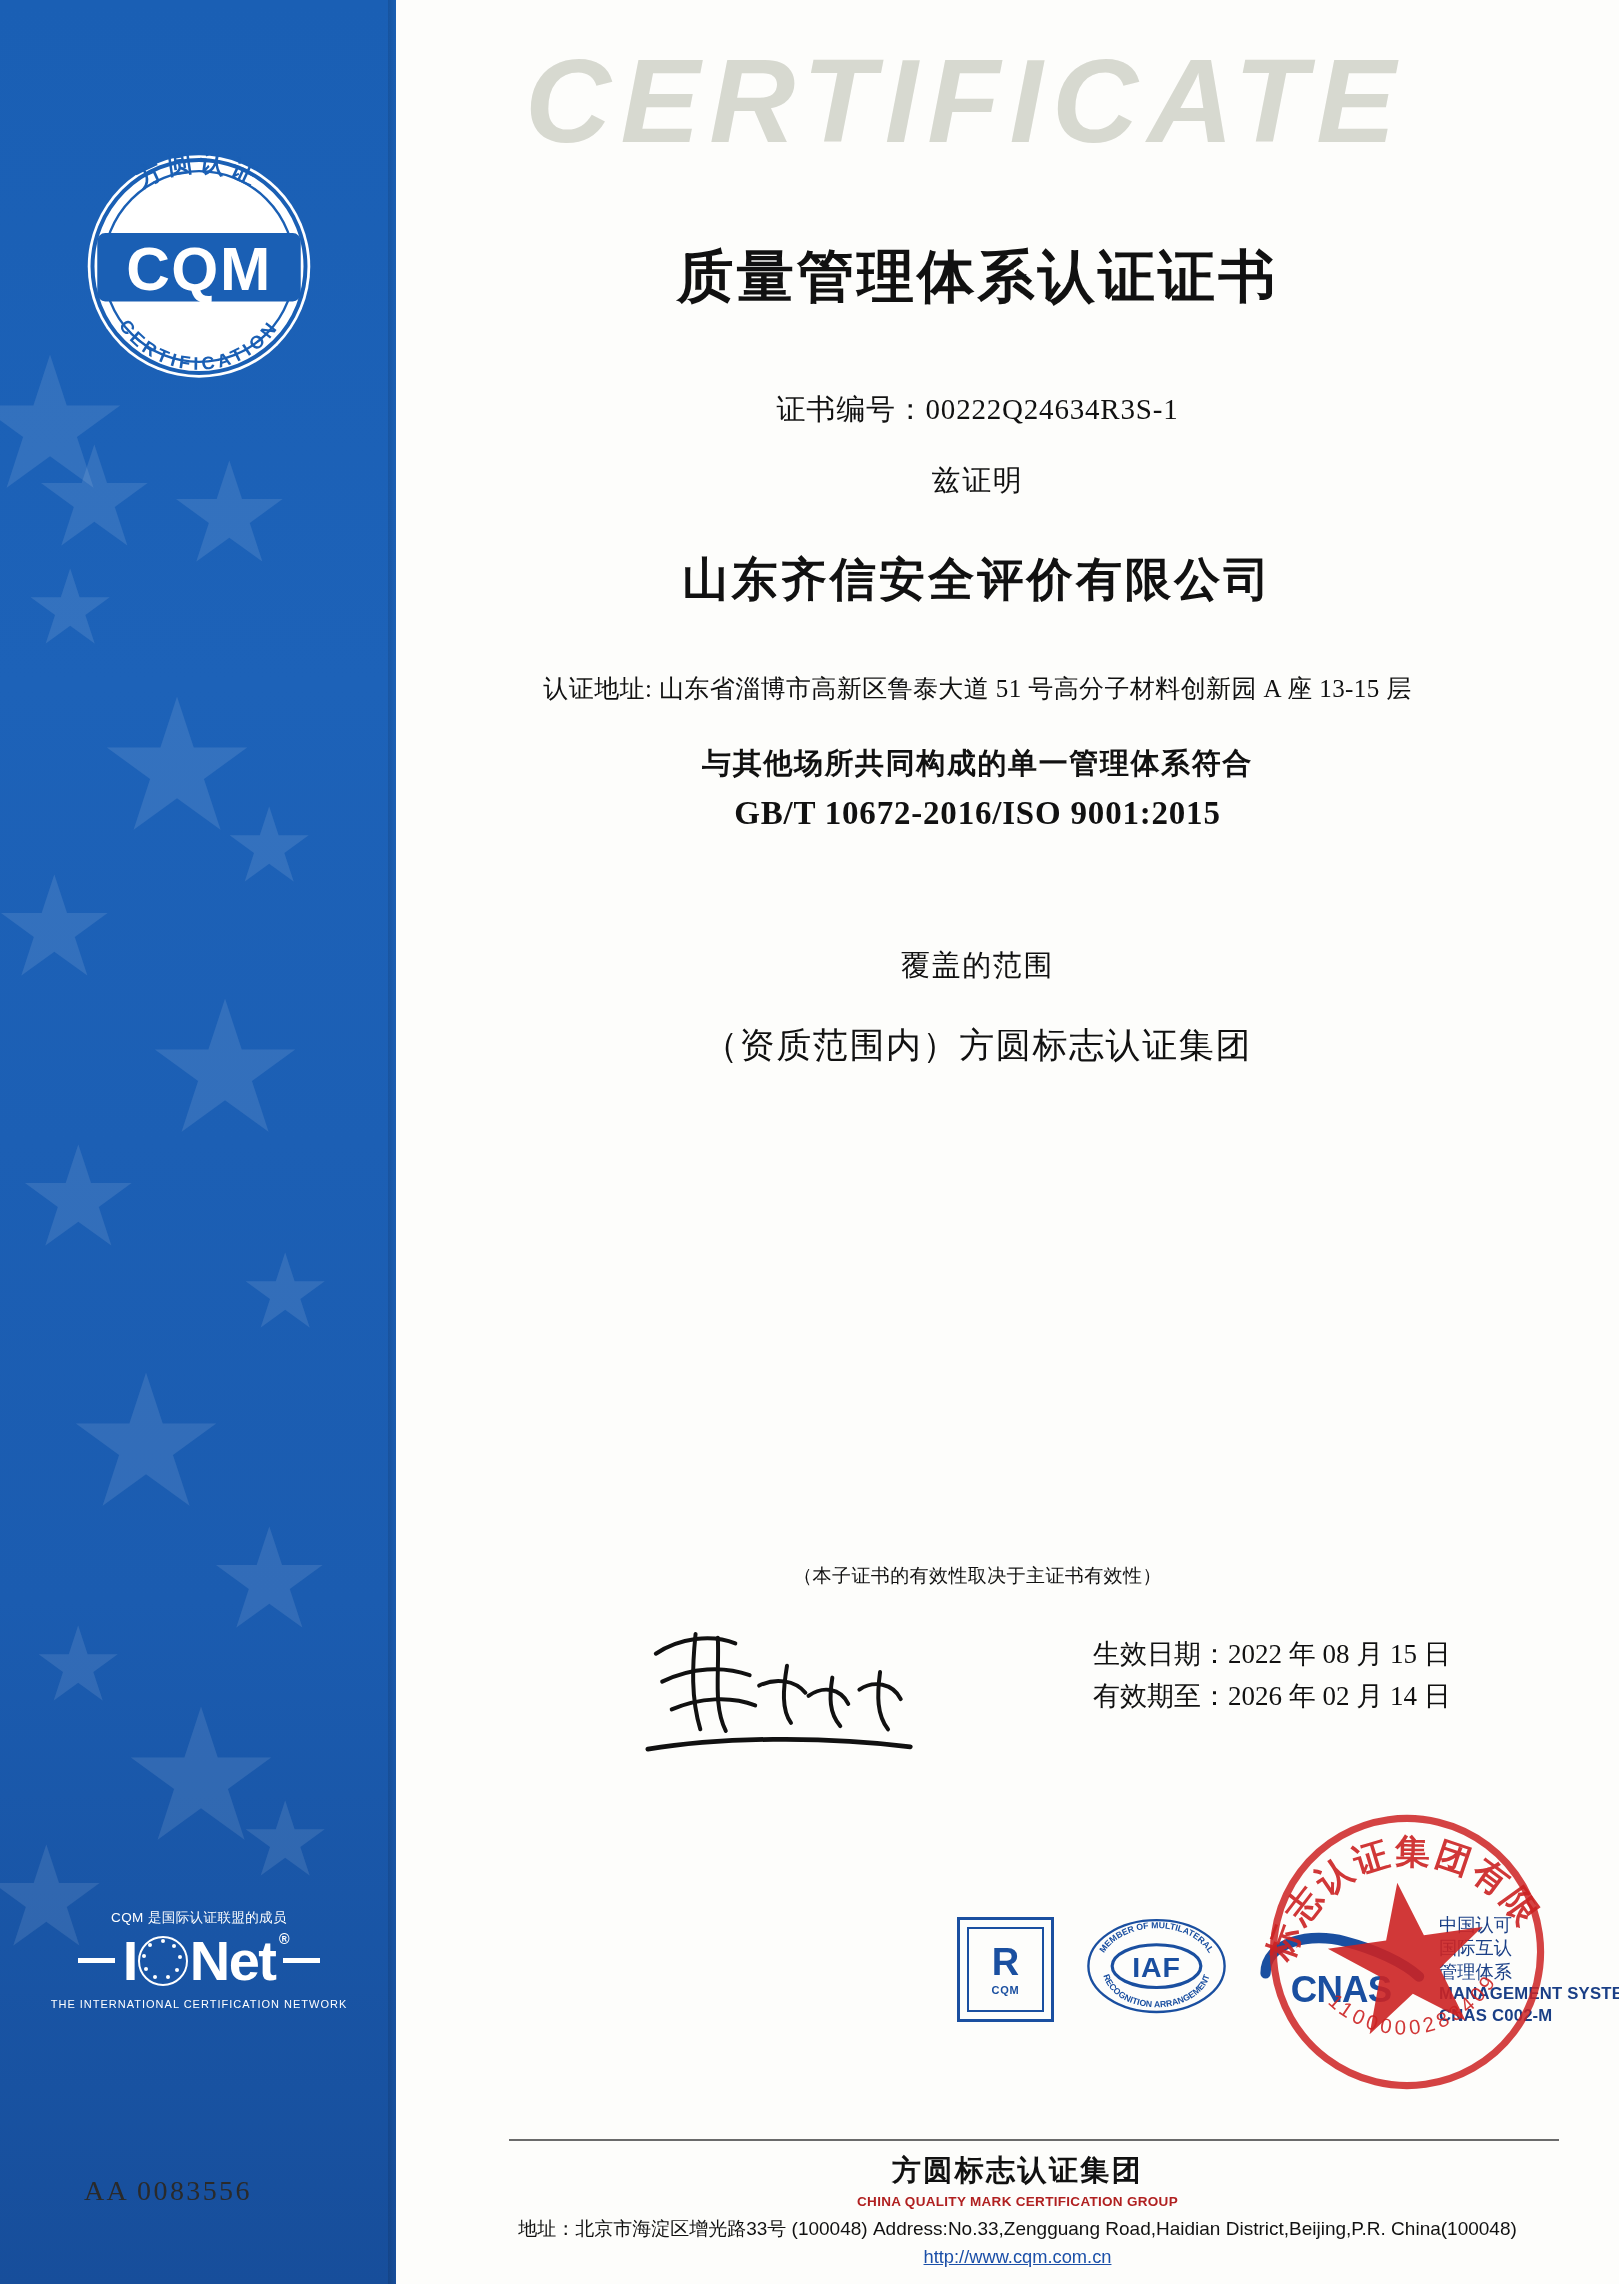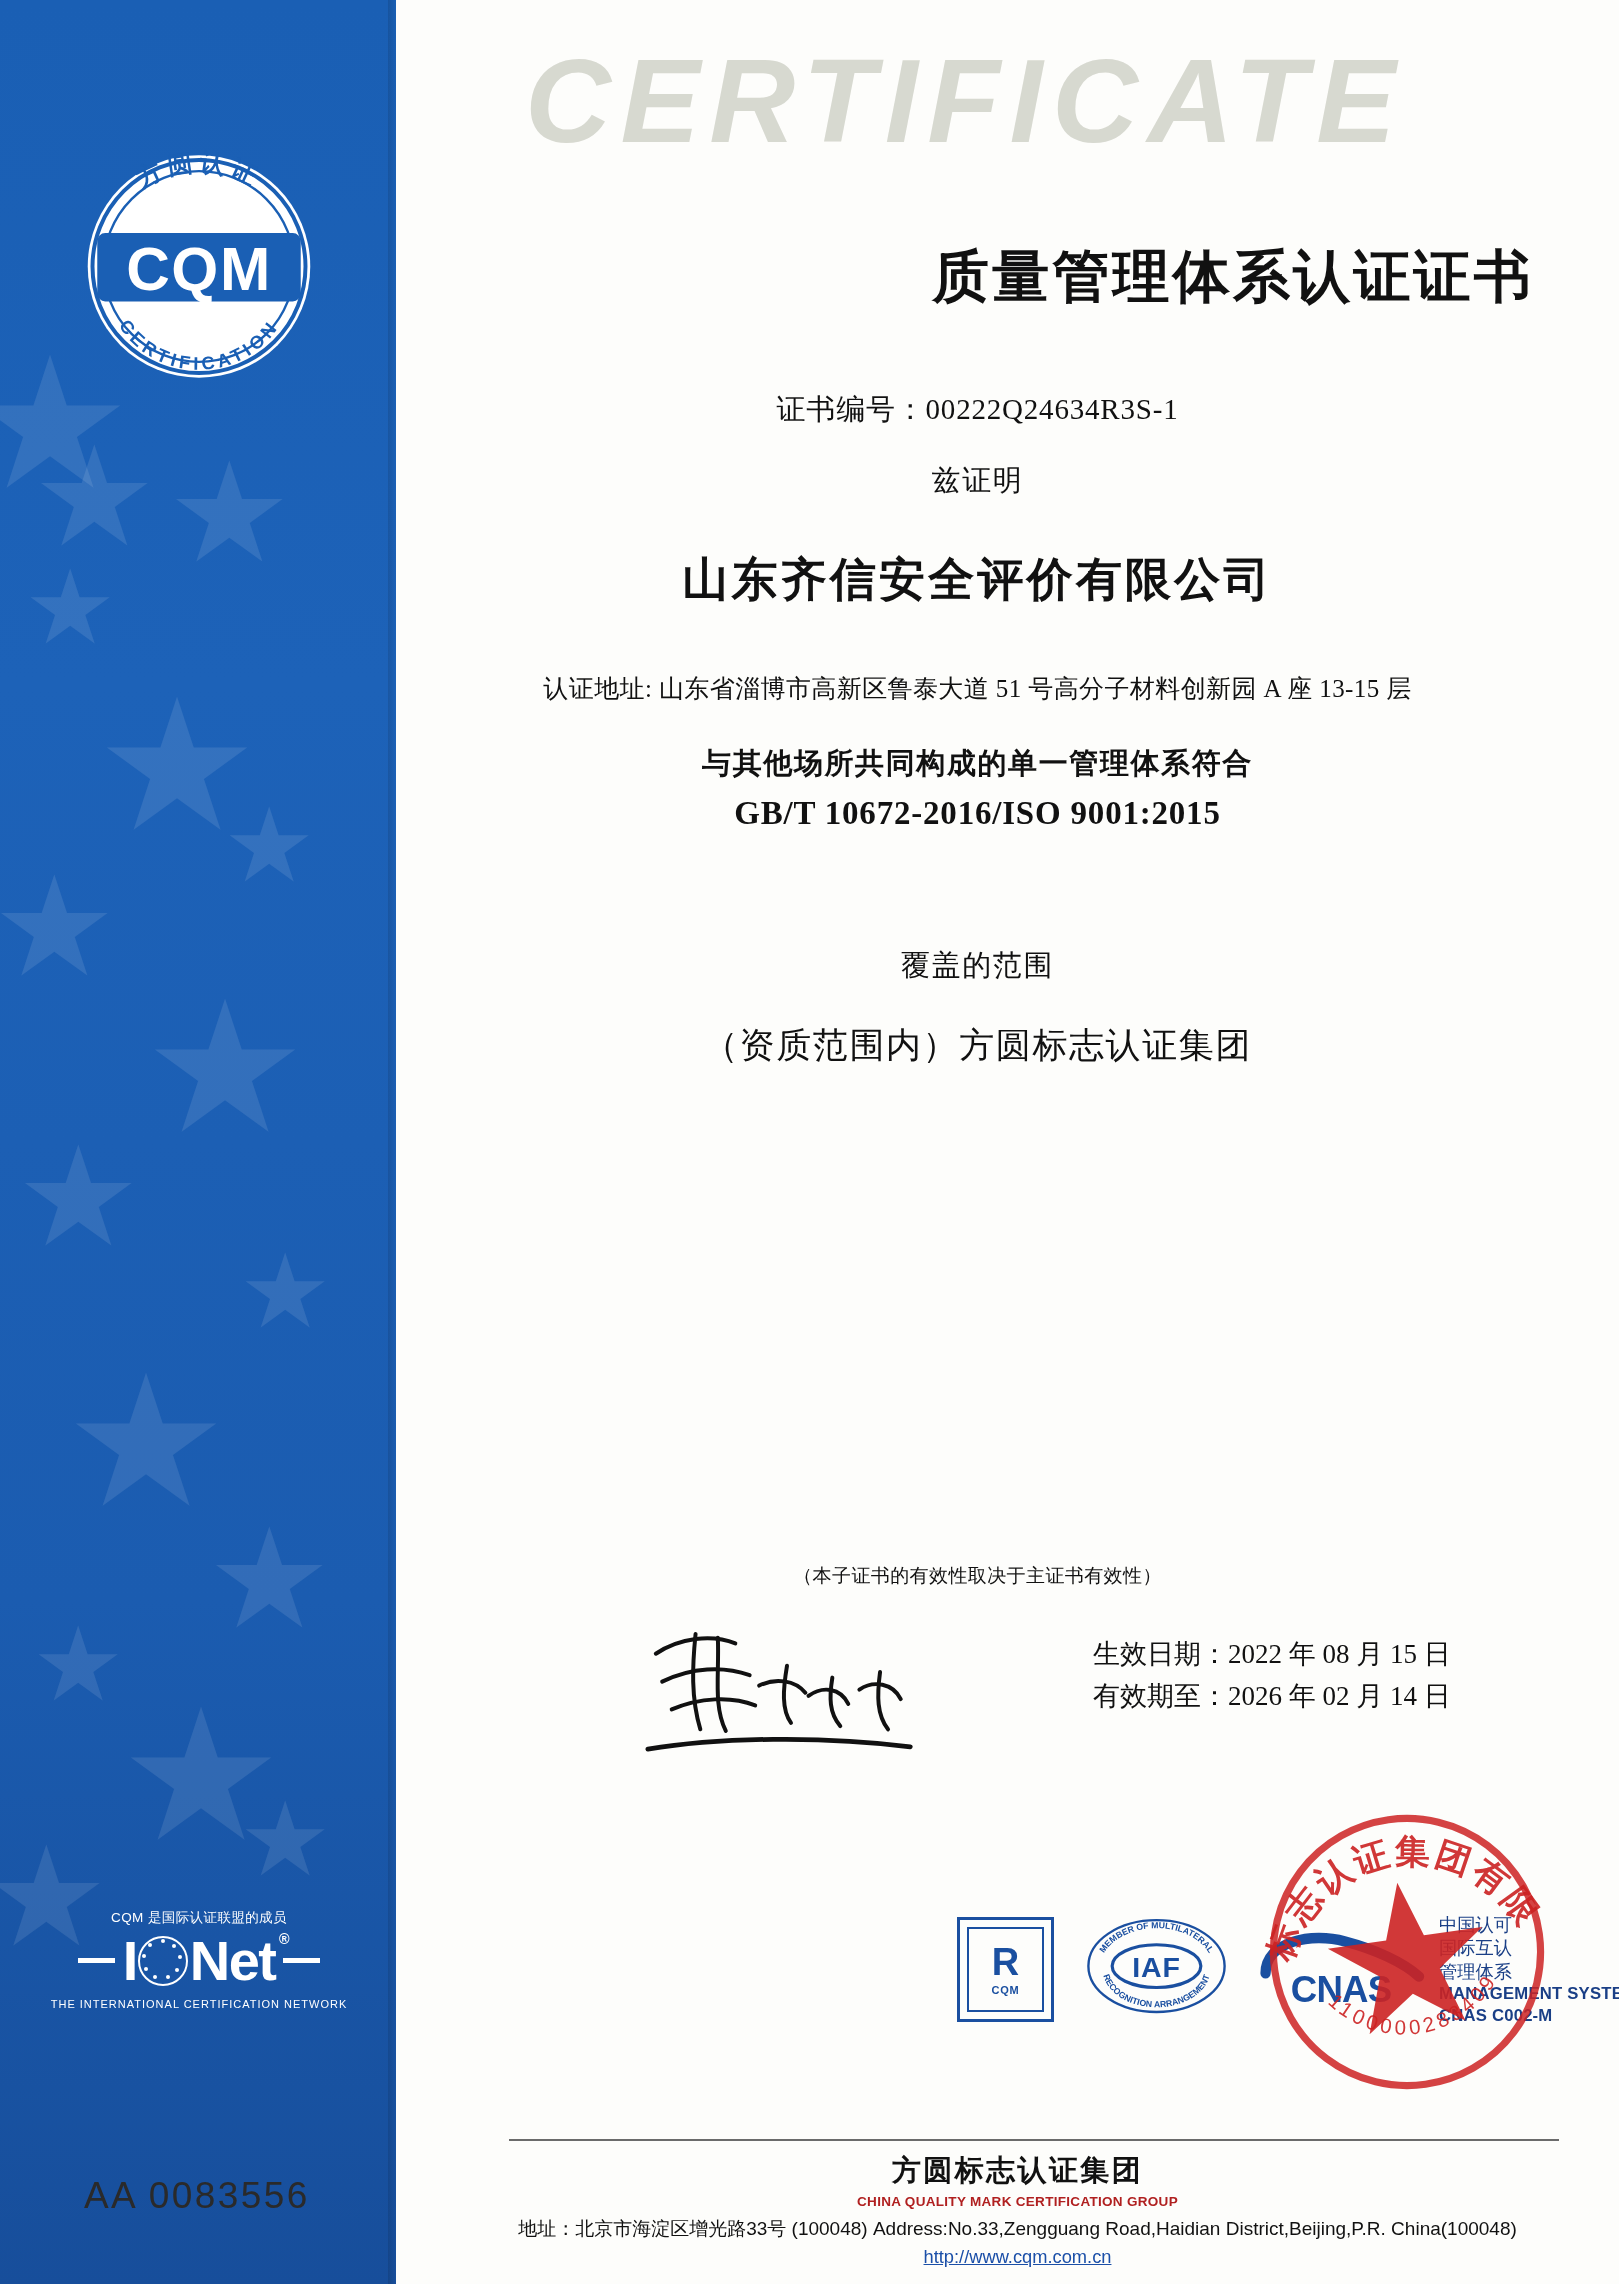--- a/index.html
+++ b/index.html
@@ -119,22 +119,22 @@
     margin-top: 4.8px;
     font-size: 11px;
     letter-spacing: 1px;
     font-family: "Liberation Sans", sans-serif;
   }
 
   .serial {
     position: absolute;
     left: 84px;
     top: 2175px;
-    font-family: Liberation Sans, sans-serif;
-    font-size: 37px;
+    font-family: Liberation Serif, serif;
+    font-size: 28px;
     letter-spacing: 2.4px;
     color: #2a2a2a;
     white-space: nowrap;
   }
 
   
   .watermark {
     position: absolute;
     left: 525px;
     top: 32px;
@@ -154,21 +154,21 @@
     left: 421px;
     top: 0;
     width: 1169px;
     height: 2284px;
   }
 
   .title {
     position: absolute;
     top: 239px;
     width: 1113px;
-    text-align: right;
+    text-align: center;
     font-size: 57px;
     font-weight: bold;
     letter-spacing: 3.2px;
     color: #111;
   }
 
   .cert-no {
     position: absolute;
     top: 390px;
     width: 1113px;

